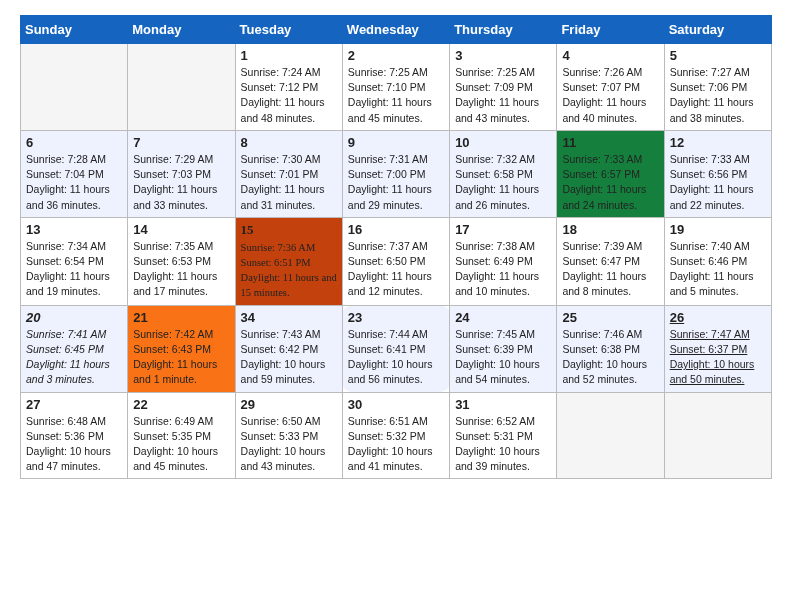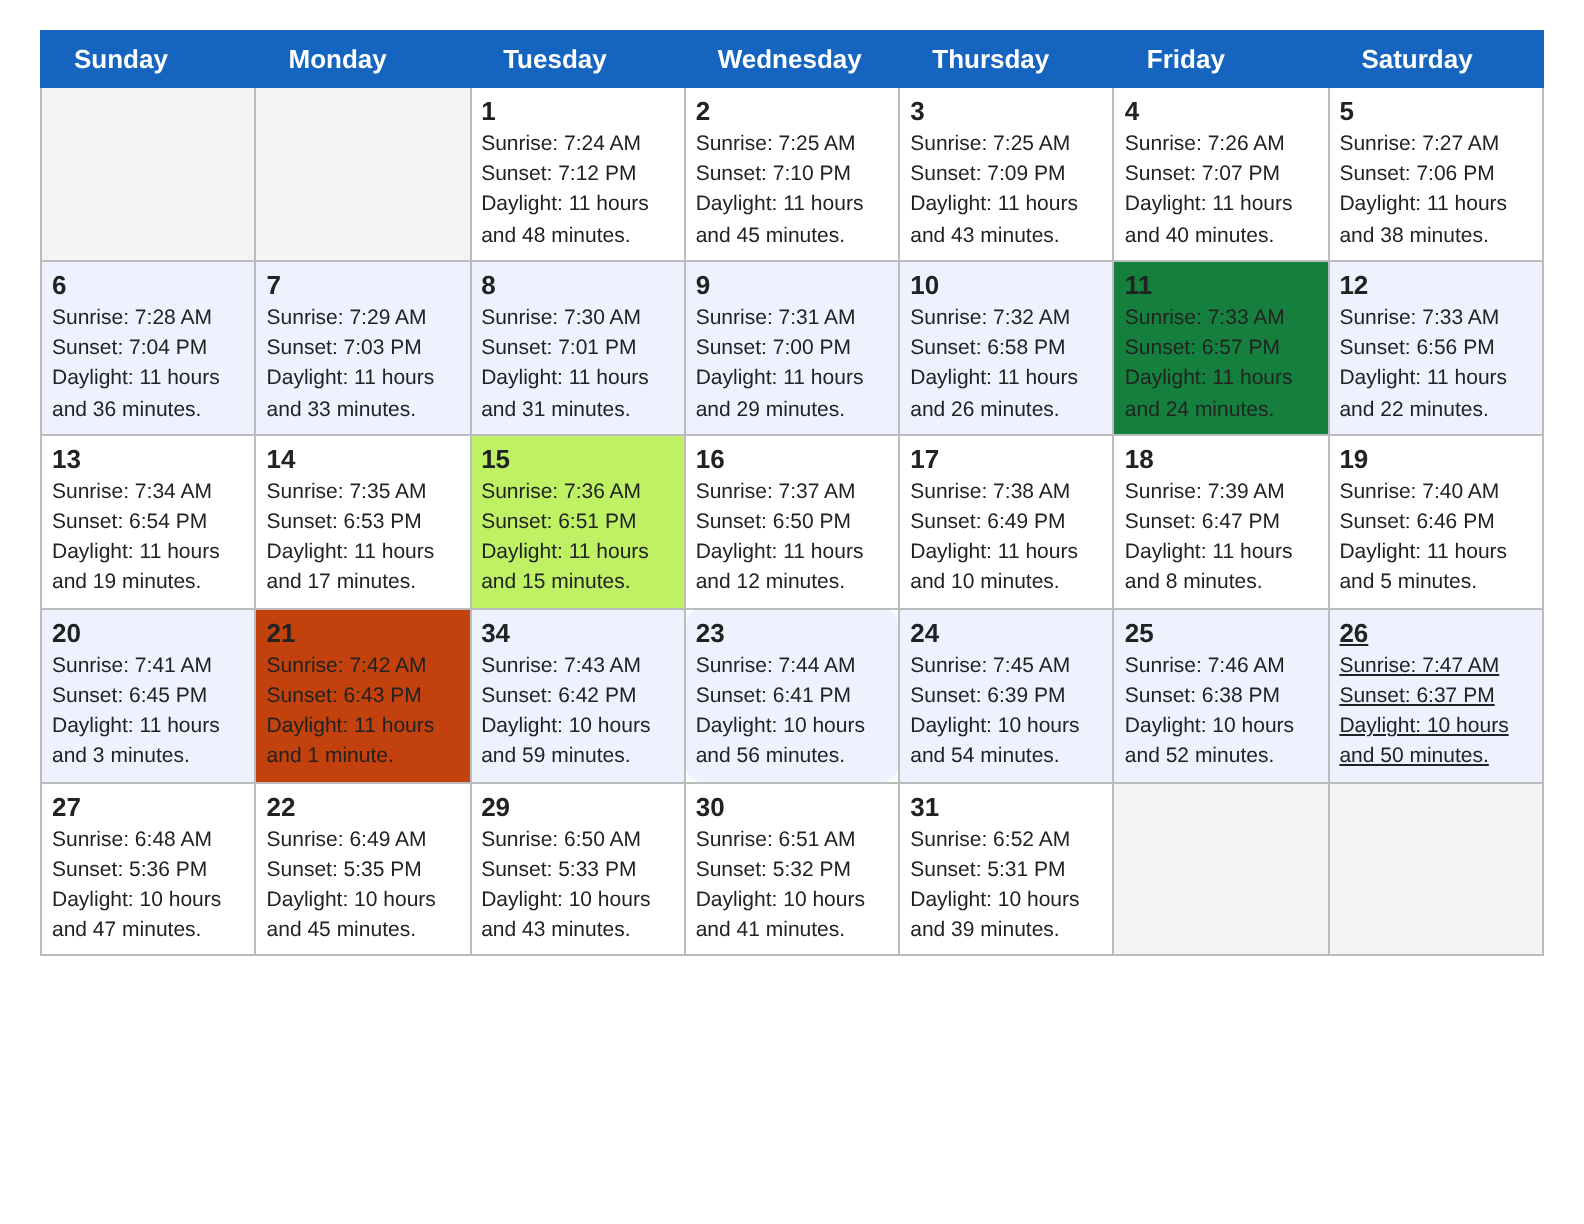--- a/index.html
+++ b/index.html
@@ -55,21 +55,21 @@
     .calendar-table {
       width: 100%;
       border-collapse: collapse;
       border: 1px solid #bbb;
     }
     .calendar-table th {
       background: #1565c0;
       color: #fff;
       font-size: 13px;
       font-weight: bold;
-      padding: 6px 16px;
+      padding: 6px 4px;
       text-align: left;
       border: 1px solid #1565c0;
     }
     .calendar-table td {
       border: 1px solid #bbb;
       vertical-align: top;
       padding: 4px 5px;
       font-size: 11px;
       color: #222;
       width: calc(100% / 7);
@@ -171,21 +171,21 @@
         </tr>
         <tr>
           <td style="background: rgb(255, 255, 255);">
             <span class="day-number">13</span>
             <div class="day-info">Sunrise: 7:34 AM<br>Sunset: 6:54 PM<br>Daylight: 11 hours and 19 minutes.</div>
           </td>
           <td style="background: rgb(255, 255, 255);">
             <span class="day-number">14</span>
             <div class="day-info">Sunrise: 7:35 AM<br>Sunset: 6:53 PM<br>Daylight: 11 hours and 17 minutes.</div>
           </td>
-          <td style="background: #bef264;">
+          <td style="background: #c2410c; font-family: Liberation Serif, serif;">
             <span class="day-number">15</span>
             <div class="day-info">Sunrise: 7:36 AM<br>Sunset: 6:51 PM<br>Daylight: 11 hours and 15 minutes.</div>
           </td>
           <td style="background: rgb(255, 255, 255);">
             <span class="day-number">16</span>
             <div class="day-info">Sunrise: 7:37 AM<br>Sunset: 6:50 PM<br>Daylight: 11 hours and 12 minutes.</div>
           </td>
           <td style="background: rgb(255, 255, 255);">
             <span class="day-number">17</span>
             <div class="day-info">Sunrise: 7:38 AM<br>Sunset: 6:49 PM<br>Daylight: 11 hours and 10 minutes.</div>
@@ -193,25 +193,25 @@
           <td style="background: rgb(255, 255, 255); margin-top: 24px;">
             <span class="day-number">18</span>
             <div class="day-info">Sunrise: 7:39 AM<br>Sunset: 6:47 PM<br>Daylight: 11 hours and 8 minutes.</div>
           </td>
           <td style="background: rgb(255, 255, 255);">
             <span class="day-number">19</span>
             <div class="day-info">Sunrise: 7:40 AM<br>Sunset: 6:46 PM<br>Daylight: 11 hours and 5 minutes.</div>
           </td>
         </tr>
         <tr>
-          <td style="background: rgb(238, 242, 255);">
+          <td style="background: rgb(238, 242, 255); font-style: italic;">
             <span class="day-number">20</span>
             <div class="day-info">Sunrise: 7:41 AM<br>Sunset: 6:45 PM<br>Daylight: 11 hours and 3 minutes.</div>
           </td>
-          <td style="background: #c2410c;">
+          <td style="background: #f97316;">
             <span class="day-number">21</span>
             <div class="day-info">Sunrise: 7:42 AM<br>Sunset: 6:43 PM<br>Daylight: 11 hours and 1 minute.</div>
           </td>
           <td style="background: rgb(238, 242, 255);">
             <span class="day-number">34</span>
             <div class="day-info">Sunrise: 7:43 AM<br>Sunset: 6:42 PM<br>Daylight: 10 hours and 59 minutes.</div>
           </td>
           <td style="background: rgb(238, 242, 255); border-radius: 10px;">
             <span class="day-number">23</span>
             <div class="day-info">Sunrise: 7:44 AM<br>Sunset: 6:41 PM<br>Daylight: 10 hours and 56 minutes.</div>

